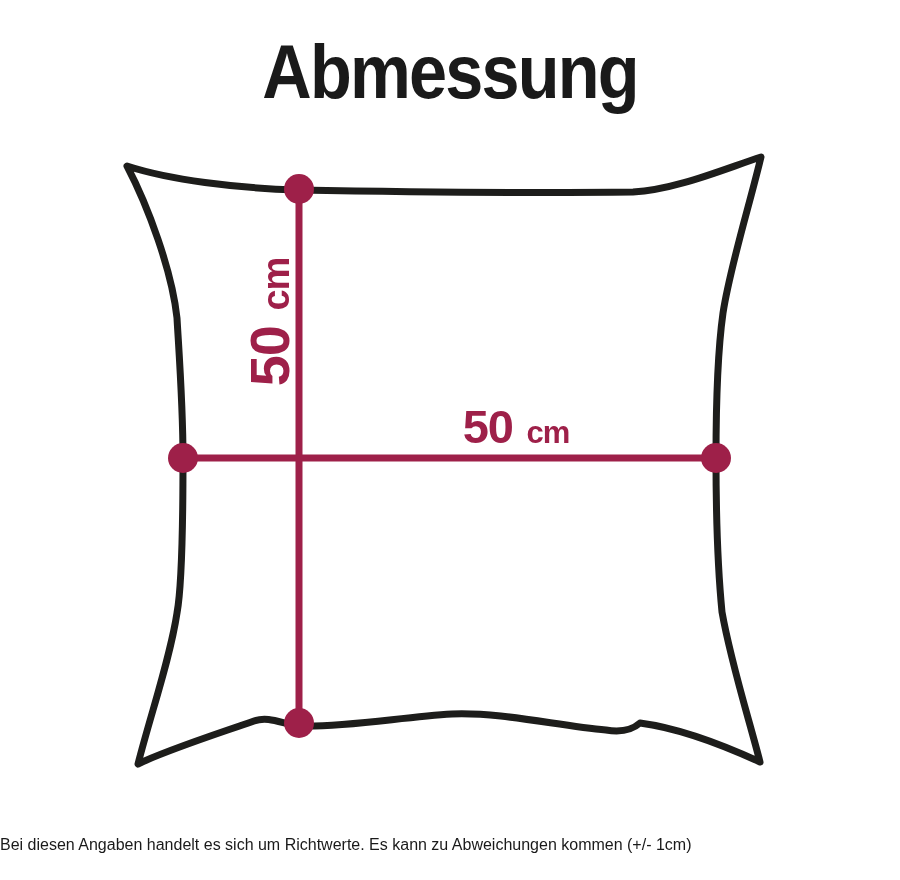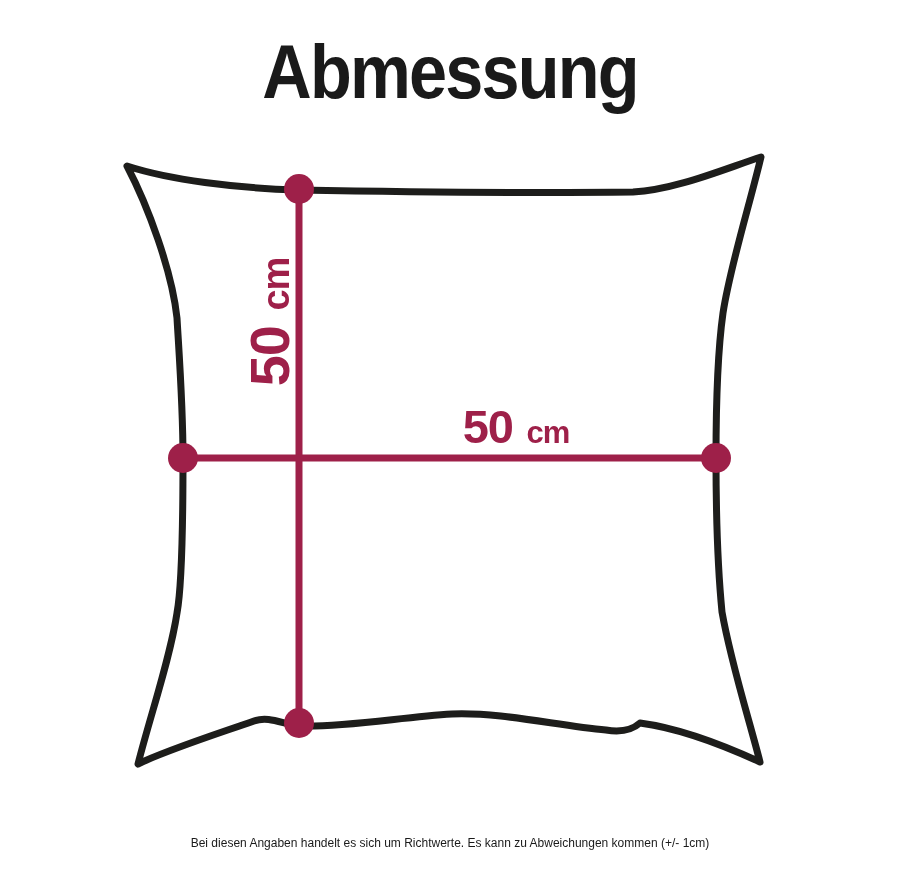--- a/index.html
+++ b/index.html
@@ -41,22 +41,22 @@
     font-family: "Liberation Sans", sans-serif;
     font-weight: 700;
     letter-spacing: -1px;
   }
   .footer-note {
     position: absolute;
     top: 836px;
     left: 0;
     width: 100%;
     margin: 0;
-    text-align: center;
-    font-size: 12px;
+    text-align: left;
+    font-size: 16px;
     color: #1a1a1a;
   }
 </style>
 </head>
 <body>
 
 <div class="page">
 
   <h1 class="title">Abmessung</h1>
 

